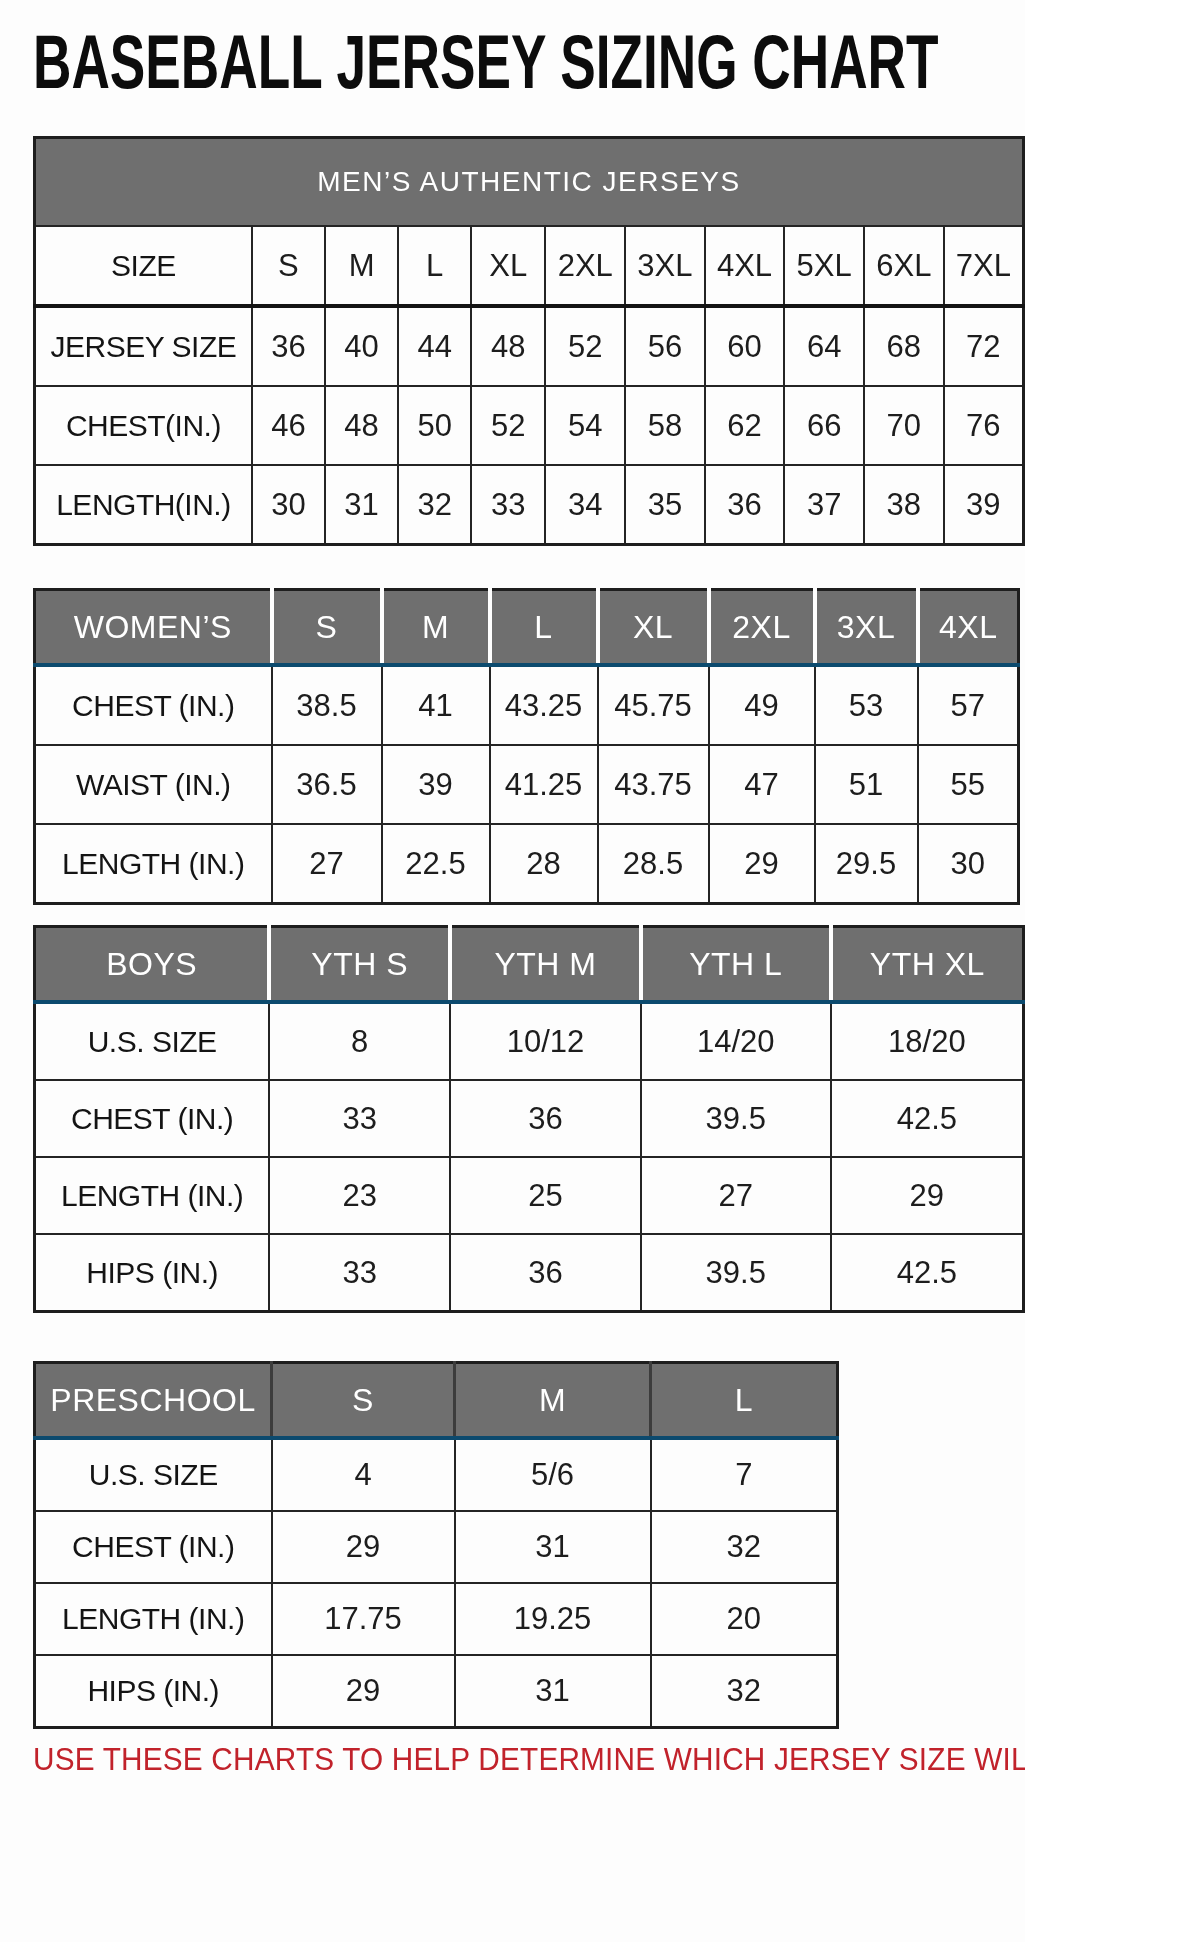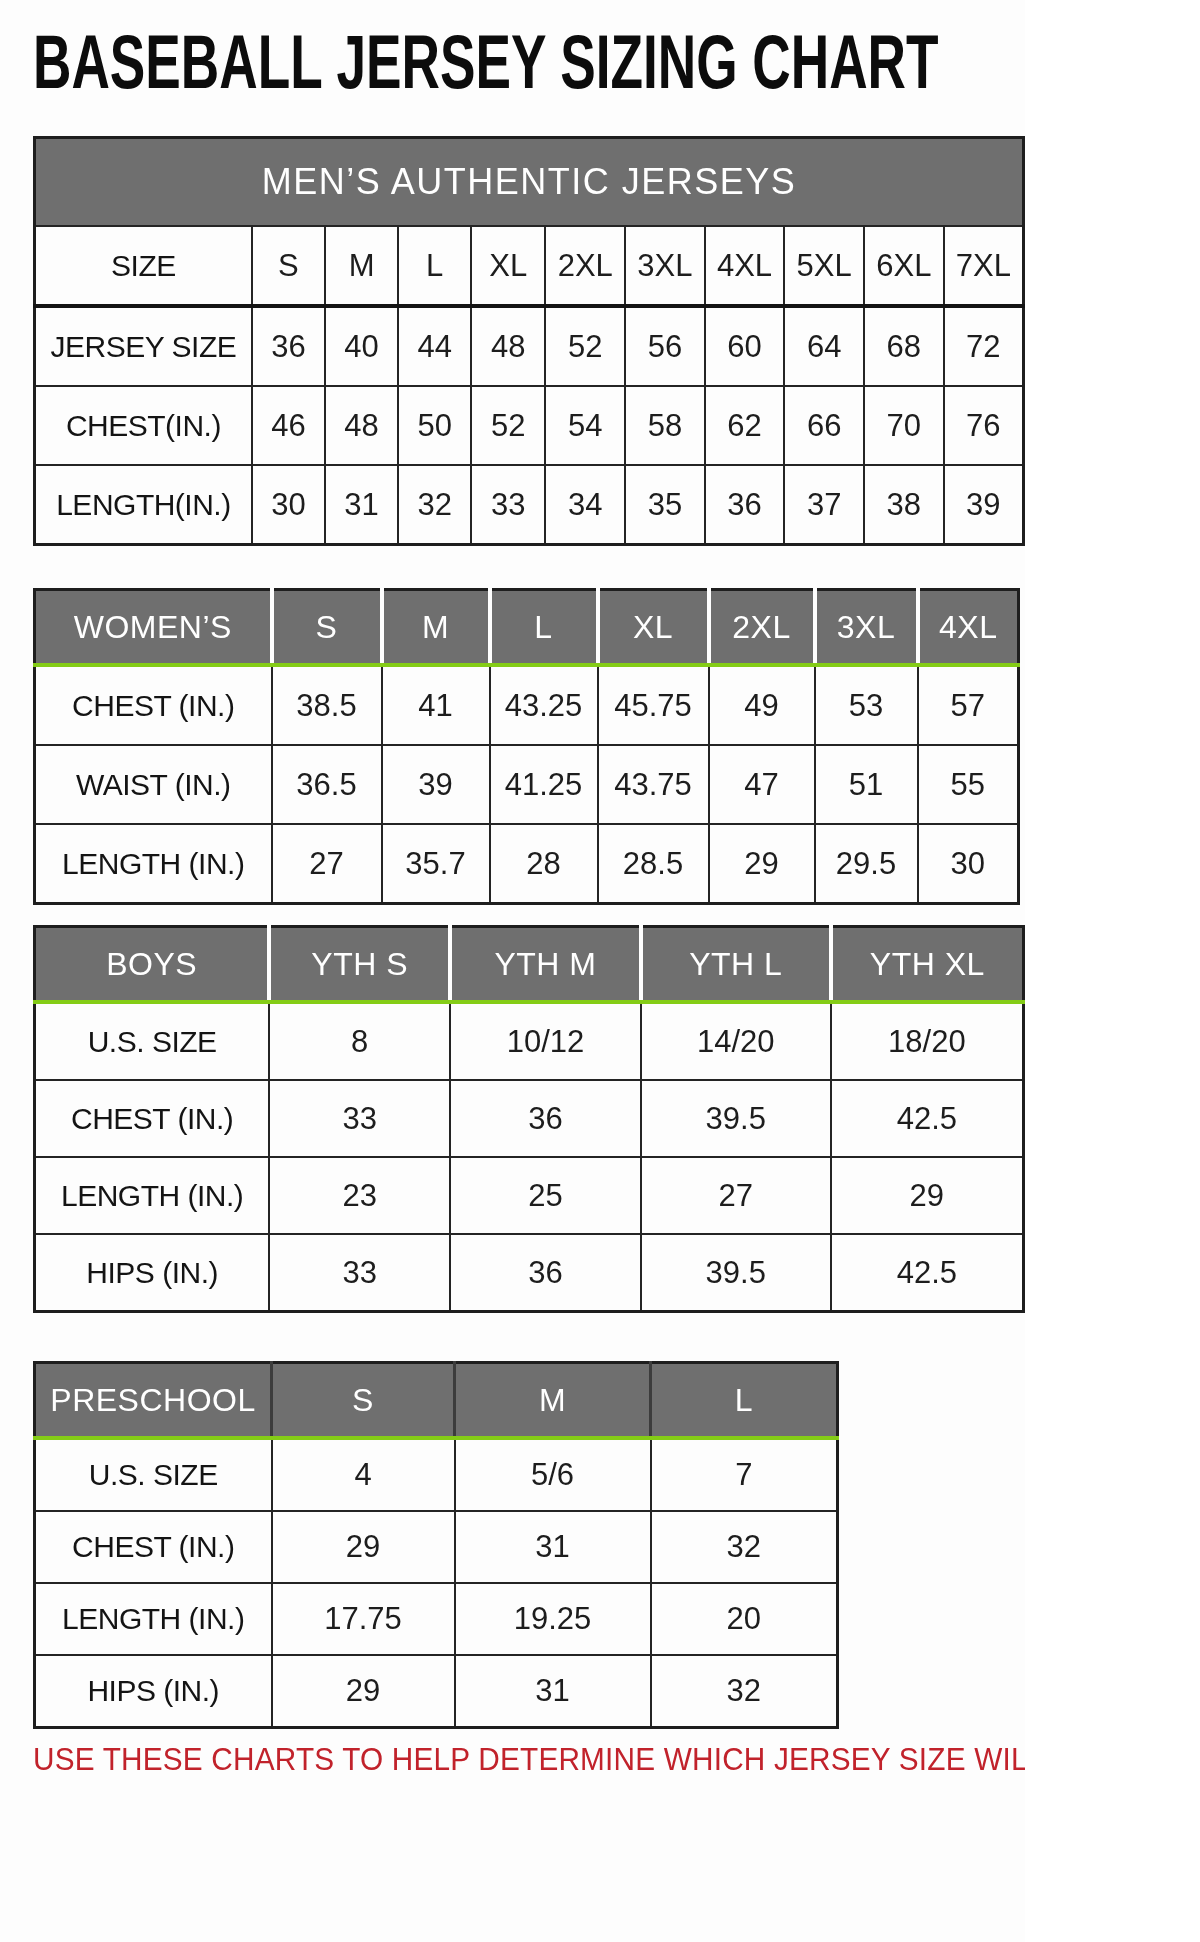--- a/index.html
+++ b/index.html
@@ -43,32 +43,32 @@
     text-align: center;
     vertical-align: middle;
     padding: 0;
     overflow: hidden;
   }
 
   
   .banner-cell {
     background: #6f6f6f;
     color: #ffffff;
-    font-size: 36px;
+    font-size: 28px;
     letter-spacing: 1.5px;
     height: 86px;
   }
 
   
   .head-row td {
     background: #6f6f6f;
     color: #ffffff;
     font-size: 32px;
     letter-spacing: 0.5px;
-    border-bottom: 4px solid #84cc16;
+    border-bottom: 4px solid #0c4a6e;
   }
   .sep-white .head-row td { border-left: 4px solid #ffffff; }
   .sep-dark  .head-row td { border-left: 3px solid #3c3c3c; }
   .head-row td:first-child { border-left: none !important; }
 
   .rlabel { font-size: 30px; letter-spacing: -0.5px; color: #141414; }
   .val    { font-size: 31px; color: #1d1d1d; }
 
   tr.thick td { border-bottom: 4px solid #141414; margin-top: 40px; }
 
@@ -217,21 +217,21 @@
             <td class="val">39</td>
             <td class="val">41.25</td>
             <td class="val">43.75</td>
             <td class="val">47</td>
             <td class="val">51</td>
             <td class="val">55</td>
           </tr>
           <tr class="data-row">
             <td class="rlabel">LENGTH (IN.)</td>
             <td class="val">27</td>
-            <td class="val">35.7</td>
+            <td class="val">22.5</td>
             <td class="val">28</td>
             <td class="val">28.5</td>
             <td class="val">29</td>
             <td class="val">29.5</td>
             <td class="val">30</td>
           </tr>
         </tbody>
     </table>
 
     <table id="boys-table" class="sep-white">

